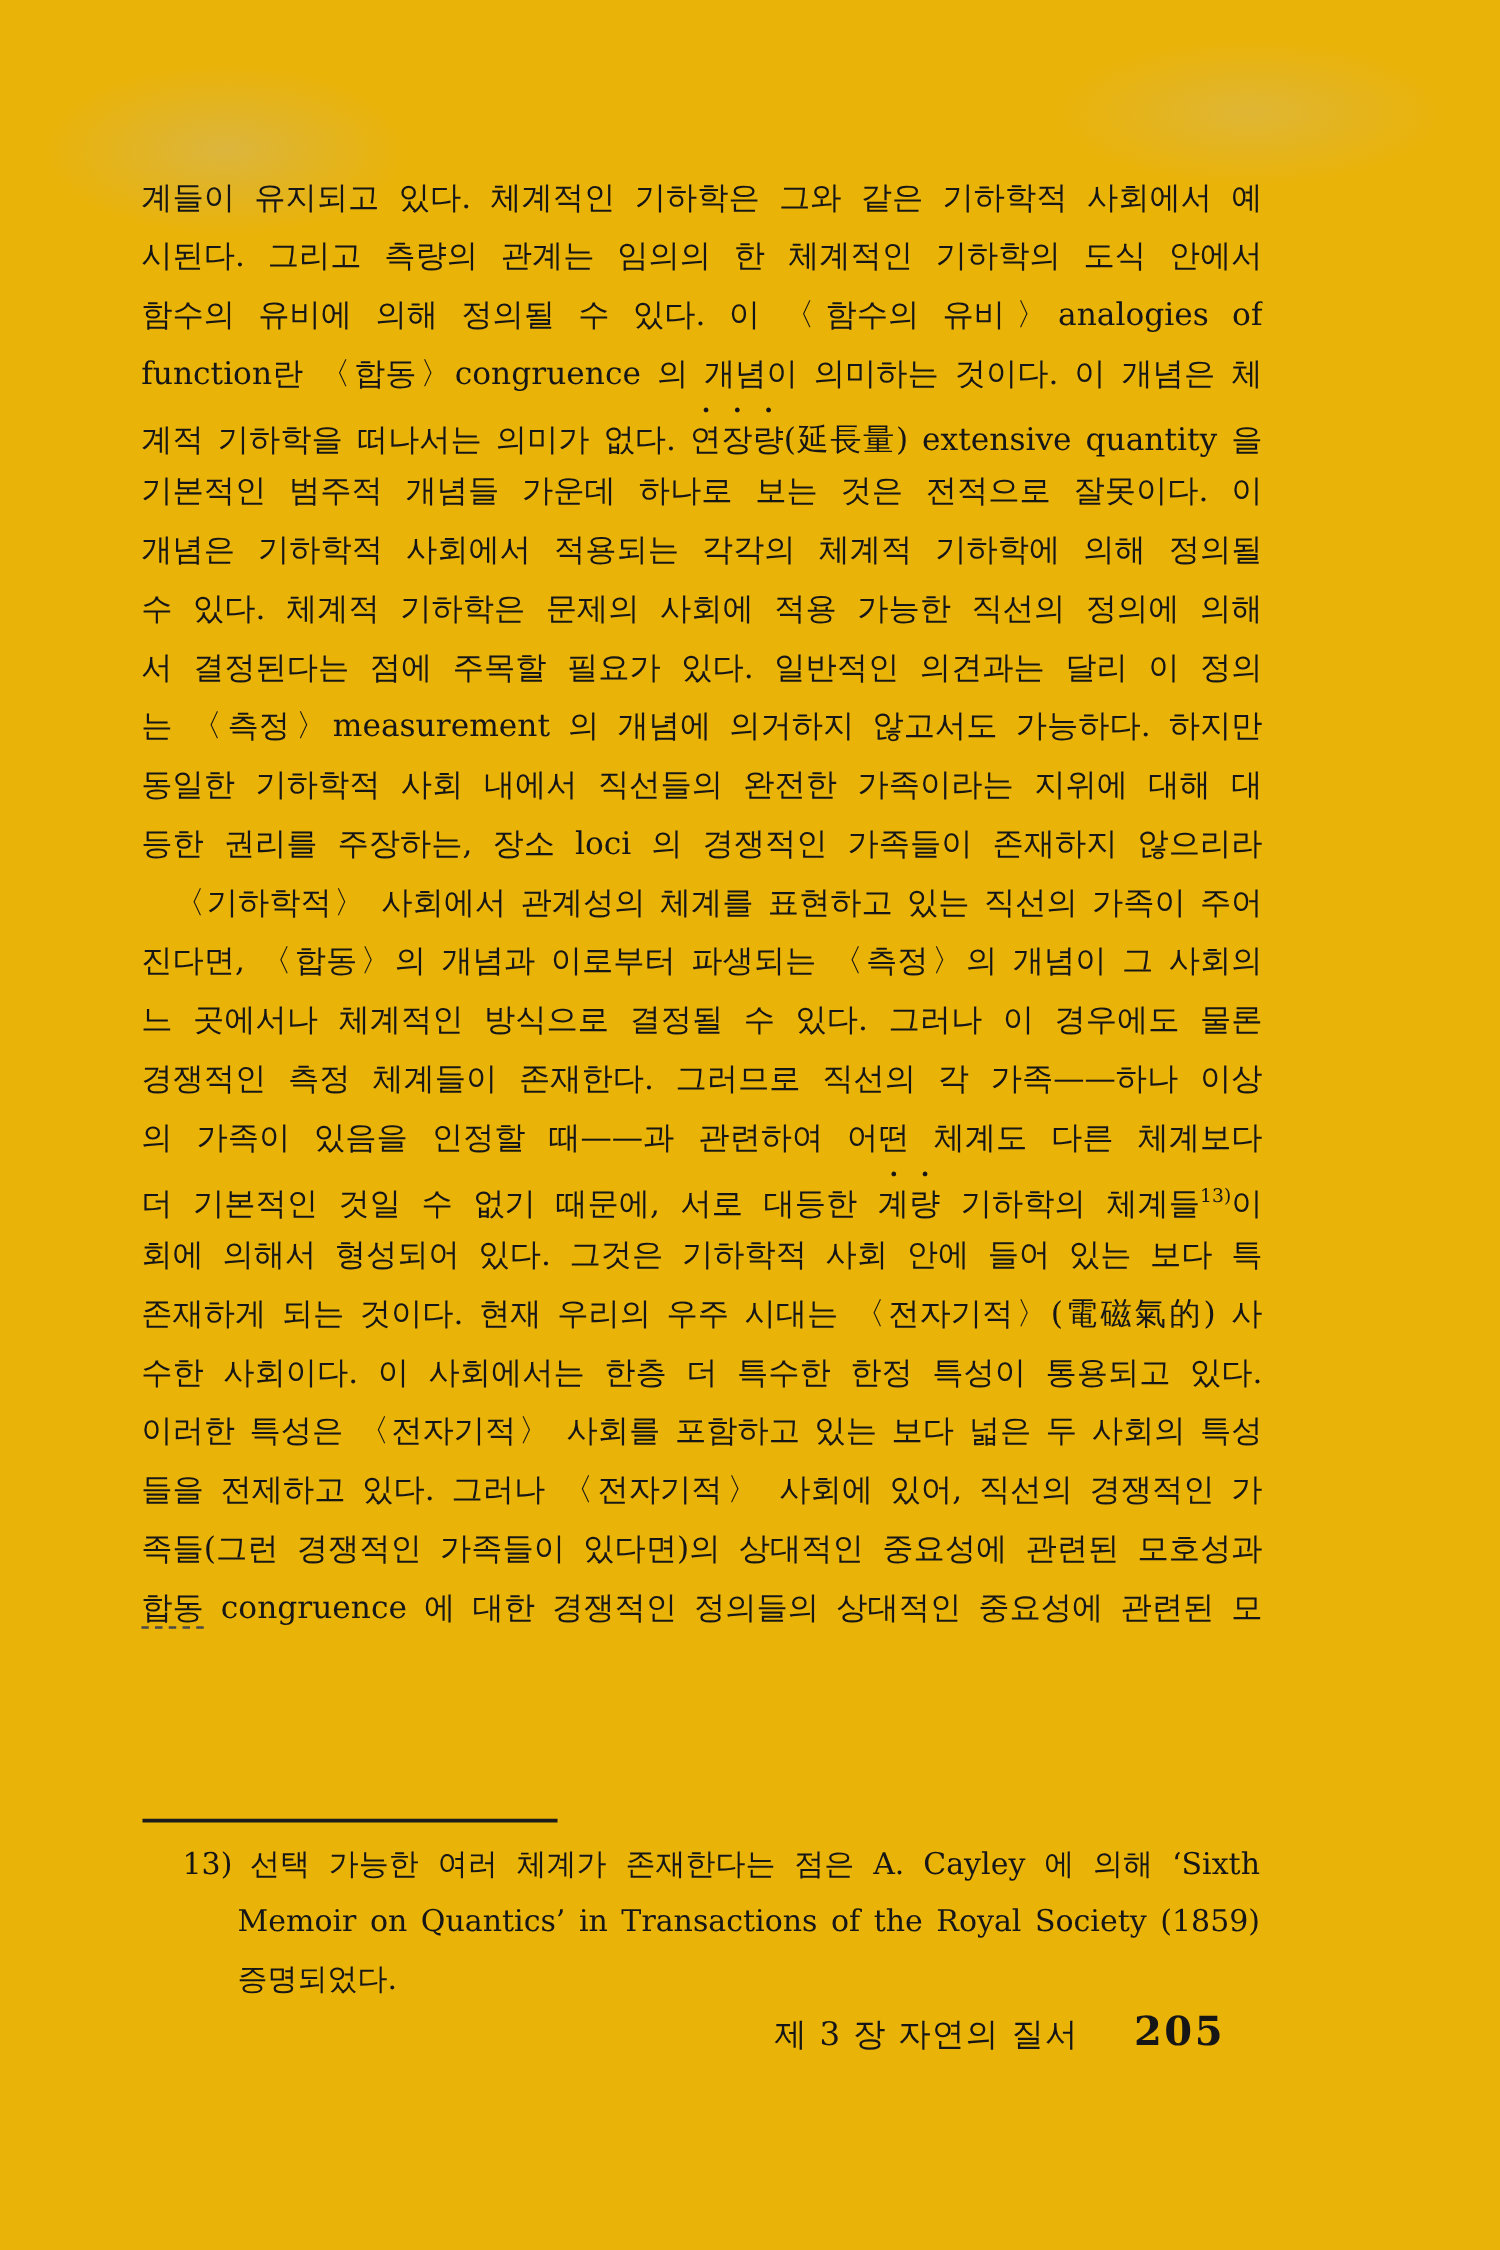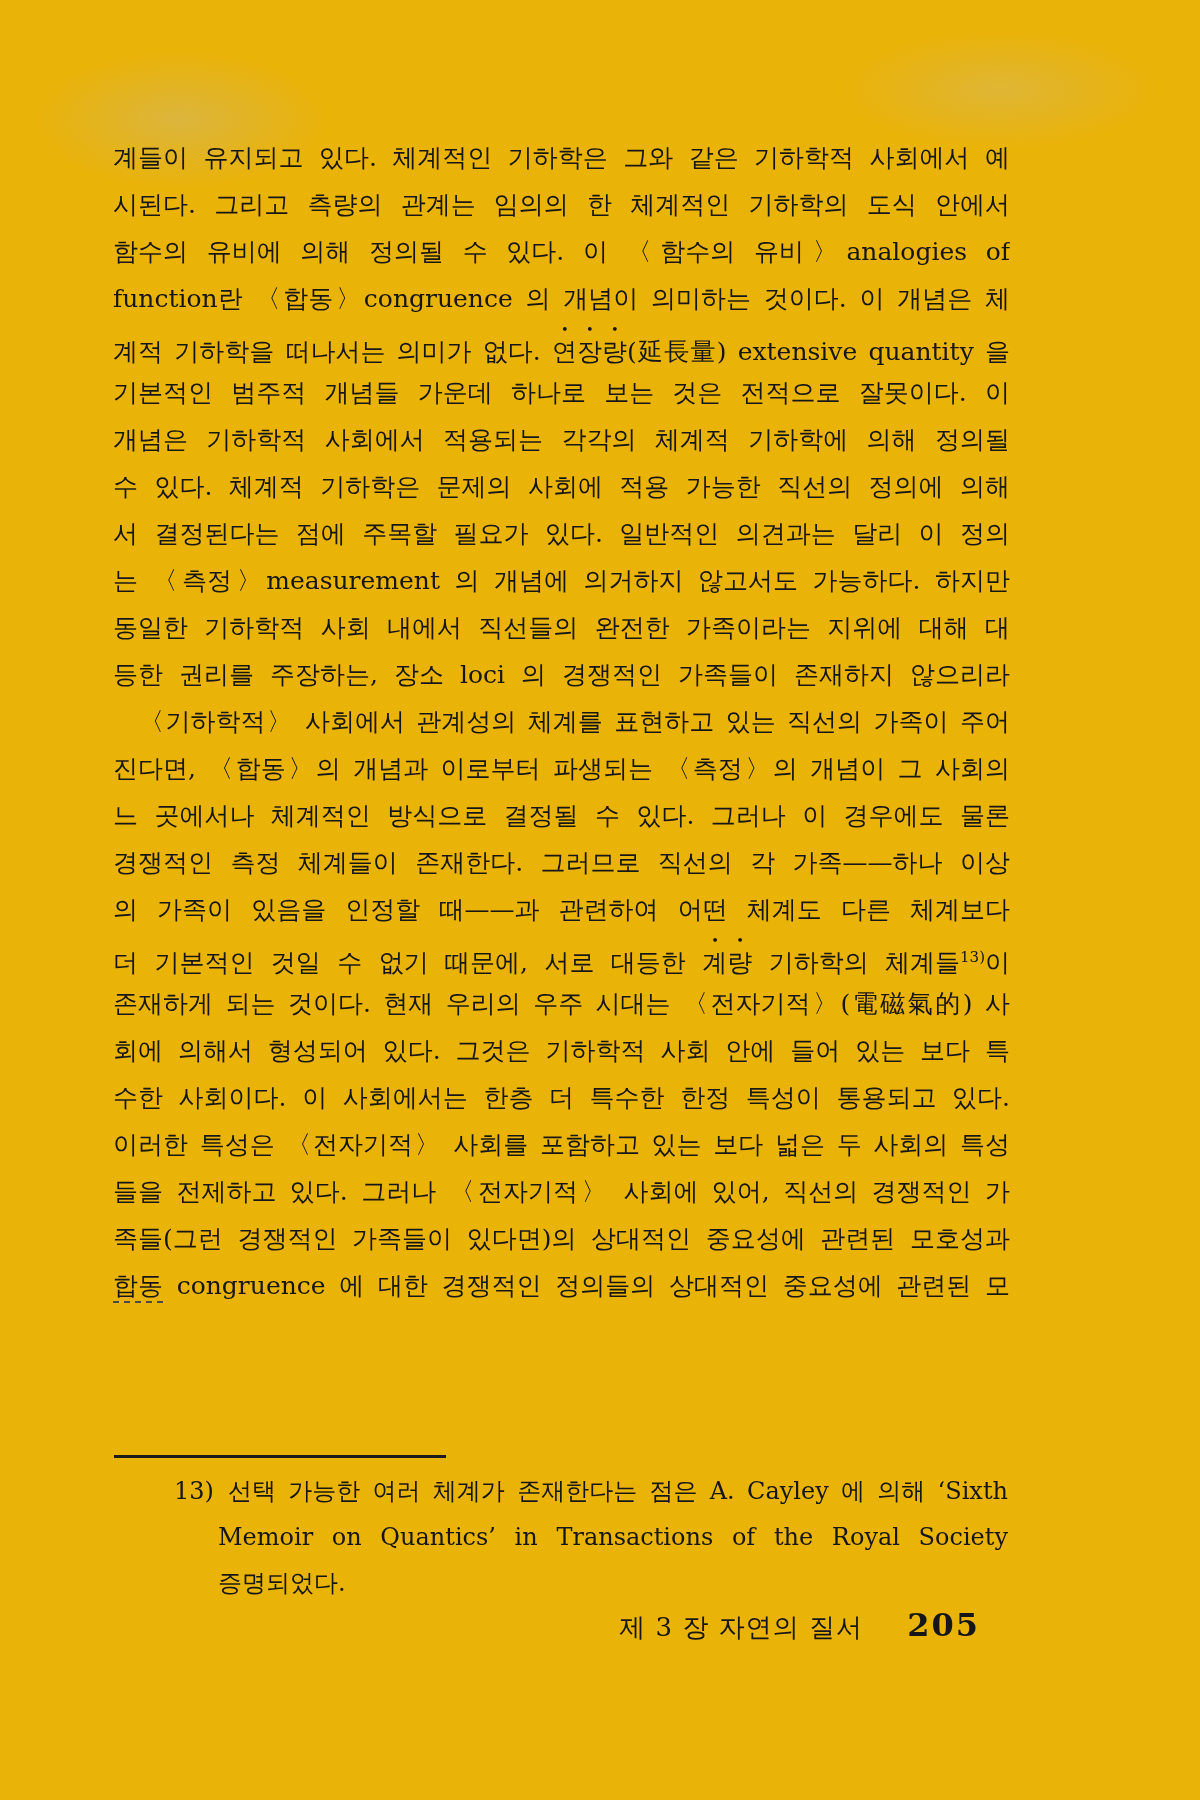--- a/index.html
+++ b/index.html
@@ -20,21 +20,21 @@
   .seg-n{}
   .seg-it{}
   .seg-dots{
     -webkit-text-emphasis:filled dot;-webkit-text-emphasis-position:over;
     text-emphasis:filled dot;text-emphasis-position:over right;
   }
   .seg-sup{font-size:15px;vertical-align:super;line-height:0;}
   .seg-ud{border-bottom:2px dashed #4a4a4a;padding-bottom:1px;}
   .fn-rule{position:absolute;left:114px;top:1455px;width:332px;height:3px;background:#1c1c1c;}
   .footnote{position:absolute;left:146px;top:1468px;width:862px;}
-  .fn-line{height:46px;line-height:46px;font-size:24px;word-spacing:1px;overflow:hidden;margin-left:28px;}
+  .fn-line{height:46px;line-height:46px;font-size:24px;word-spacing:1px;overflow:hidden;}
   .fn-line.j{text-align:justify;text-align-last:justify;}
   .fn-line.cont{padding-left:44px;}
   .fn-marker{margin-right:14px;}
   .footer{position:absolute;right:220px;top:1606px;font-size:26px;white-space:nowrap;}
   .footer .chapter{letter-spacing:1px;}
   .footer .pagenum{margin-left:36px;letter-spacing:2px;font-weight:bold;font-size:32px;}
 </style>
 </head>
 <body>
 
@@ -54,22 +54,22 @@
       <div class="line j"><span class="seg-n">서 결정된다는 점에 주목할 필요가 있다. 일반적인 의견과는 달리 이 정의</span></div>
       <div class="line j"><span class="seg-n">는 〈측정〉measurement 의 개념에 의거하지 않고서도 가능하다. 하지만</span></div>
       <div class="line j"><span class="seg-n">동일한 기하학적 사회 내에서 직선들의 완전한 가족이라는 지위에 대해 대</span></div>
       <div class="line j"><span class="seg-n">등한 권리를 주장하는, 장소 loci 의 경쟁적인 가족들이 존재하지 않으리라</span></div>
       <div class="line j ind"><span class="seg-n">〈기하학적〉 사회에서 관계성의 체계를 표현하고 있는 직선의 가족이 주어</span></div>
       <div class="line j"><span class="seg-n">진다면, 〈합동〉의 개념과 이로부터 파생되는 〈측정〉의 개념이 그 사회의 어</span></div>
       <div class="line j"><span class="seg-n">느 곳에서나 체계적인 방식으로 결정될 수 있다. 그러나 이 경우에도 물론</span></div>
       <div class="line j"><span class="seg-n">경쟁적인 측정 체계들이 존재한다. 그러므로 직선의 각 가족——하나 이상</span></div>
       <div class="line j"><span class="seg-n">의 가족이 있음을 인정할 때——과 관련하여 어떤 체계도 다른 체계보다</span></div>
       <div class="line j"><span class="seg-n">더 기본적인 것일 수 없기 때문에, 서로 대등한 </span><span class="seg-dots">계량</span><span class="seg-n"> 기하학의 체계들</span><span class="seg-sup">13)</span><span class="seg-n">이</span></div>
+      <div class="line j"><span class="seg-n">회에 의해서 형성되어 있다. 그것은 기하학적 사회 안에 들어 있는 보다 특</span></div>
       <div class="line j"><span class="seg-n">존재하게 되는 것이다. 현재 우리의 우주 시대는 〈전자기적〉(電磁氣的) 사</span></div>
-      <div class="line j"><span class="seg-n">회에 의해서 형성되어 있다. 그것은 기하학적 사회 안에 들어 있는 보다 특</span></div>
       <div class="line j"><span class="seg-n">수한 사회이다. 이 사회에서는 한층 더 특수한 한정 특성이 통용되고 있다.</span></div>
       <div class="line j"><span class="seg-n">이러한 특성은 〈전자기적〉 사회를 포함하고 있는 보다 넓은 두 사회의 특성</span></div>
       <div class="line j"><span class="seg-n">들을 전제하고 있다. 그러나 〈전자기적〉 사회에 있어, 직선의 경쟁적인 가</span></div>
       <div class="line j"><span class="seg-n">족들(그런 경쟁적인 가족들이 있다면)의 상대적인 중요성에 관련된 모호성과</span></div>
       <div class="line j"><span class="seg-ud">합동</span><span class="seg-n"> congruence 에 대한 경쟁적인 정의들의 상대적인 중요성에 관련된 모</span></div>
     </div>
 
   <div class="fn-rule"></div>
 
   <div class="footnote">

